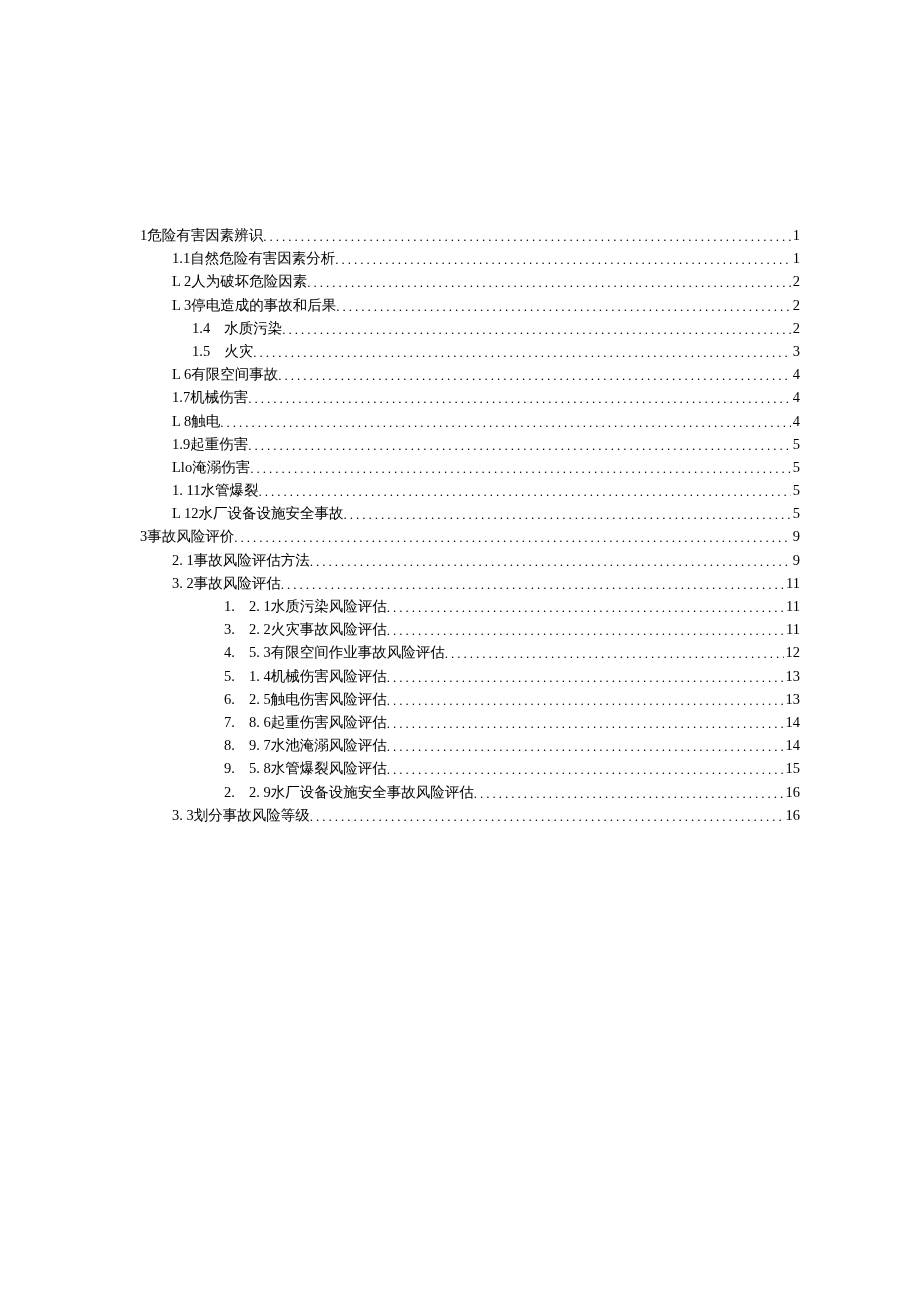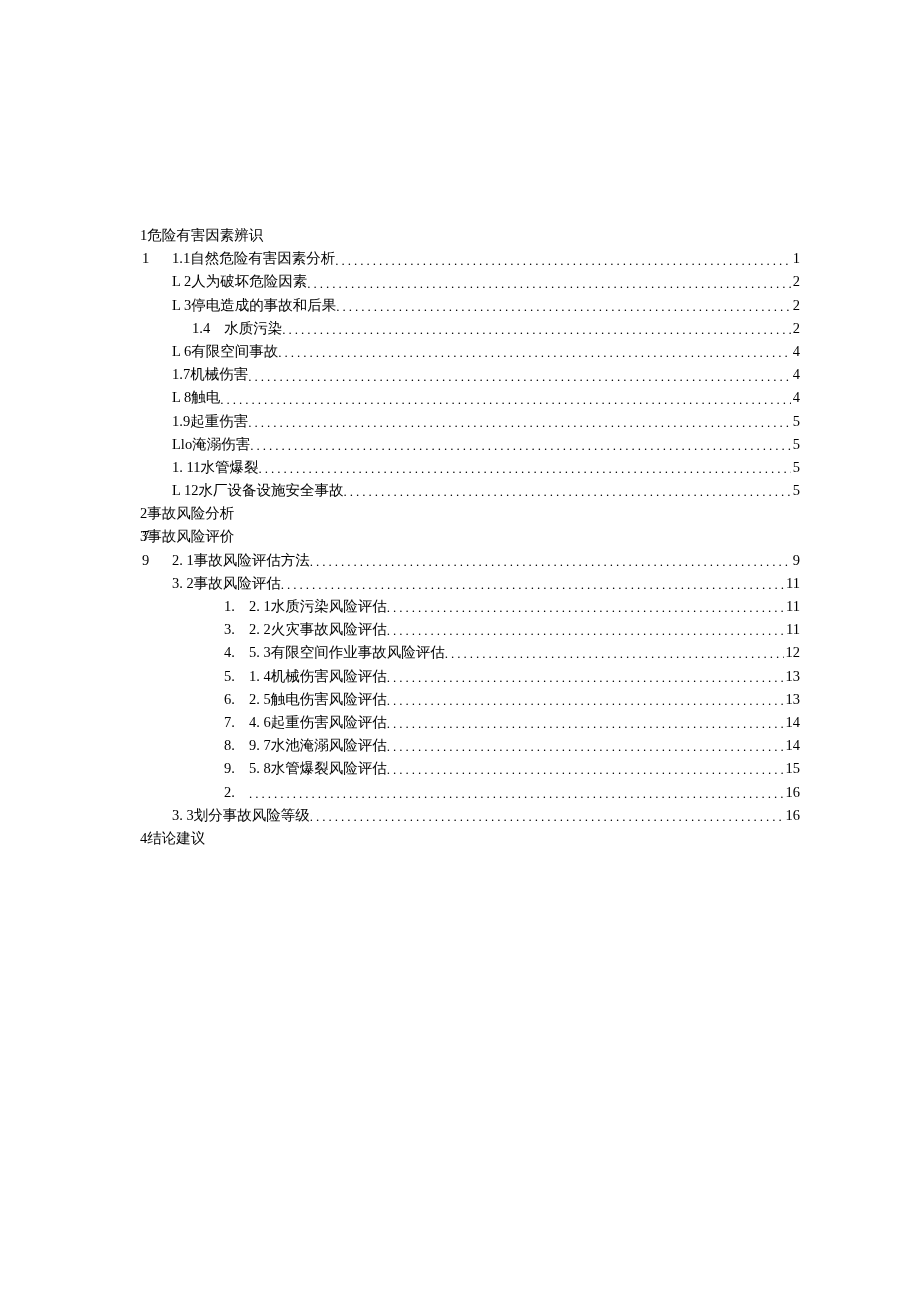--- a/index.html
+++ b/index.html
@@ -25,22 +25,22 @@
     overflow: hidden;
     letter-spacing: 3px;
     font-size: 13px;
     position: relative;
     top: 1px;
   }
   .toc-dots::after {
     content: "................................................................................................................................................................";
   }
   .toc-page { flex: 0 0 auto; padding-left: 2px; }
-  .lvl-0 { padding-left: 0; flex-direction: column; }
-  .lvl-1 { padding-left: 32px; align-items: flex-end; }
+  .lvl-0 { padding-left: 0; }
+  .lvl-1 { padding-left: 32px; }
   .lvl-2 { padding-left: 64px; }
   .gap-after-num { margin-right: 14px; margin-left: 20px; }
 </style>
 </head>
 <body>
 
 <div class="toc">
     <div class="toc-row lvl-0">
       <span class="toc-label">1危险有害因素辨识</span>
       <span class="toc-dots"></span>
@@ -59,20 +59,26 @@
     <div class="toc-row lvl-1">
       <span class="toc-label">L 3停电造成的事故和后果</span>
       <span class="toc-dots"></span>
       <span class="toc-page">2</span>
     </div>
     <div class="toc-row lvl-1">
       <span class="toc-label gap-after-num">1.4</span>
       <span class="toc-label">水质污染</span>
       <span class="toc-dots"></span>
       <span class="toc-page">2</span>
+    </div>
+    <div class="toc-row lvl-1">
+      <span class="toc-label gap-after-num">1.5</span>
+      <span class="toc-label">火灾</span>
+      <span class="toc-dots"></span>
+      <span class="toc-page">3</span>
     </div>
     <div class="toc-row lvl-1">
       <span class="toc-label">L 6有限空间事故</span>
       <span class="toc-dots"></span>
       <span class="toc-page">4</span>
     </div>
     <div class="toc-row lvl-1">
       <span class="toc-label">1.7机械伤害</span>
       <span class="toc-dots"></span>
       <span class="toc-page">4</span>
@@ -94,25 +100,20 @@
     </div>
     <div class="toc-row lvl-1">
       <span class="toc-label">1.  11水管爆裂</span>
       <span class="toc-dots"></span>
       <span class="toc-page">5</span>
     </div>
     <div class="toc-row lvl-1">
       <span class="toc-label">L 12水厂设备设施安全事故</span>
       <span class="toc-dots"></span>
       <span class="toc-page">5</span>
-    </div>
-    <div class="toc-row lvl-0">
-      <span class="toc-label">2事故风险分析</span>
-      <span class="toc-dots"></span>
-      <span class="toc-page">7</span>
     </div>
     <div class="toc-row lvl-0">
       <span class="toc-label">3事故风险评价</span>
       <span class="toc-dots"></span>
       <span class="toc-page">9</span>
     </div>
     <div class="toc-row lvl-1">
       <span class="toc-label">2. 1事故风险评估方法 </span>
       <span class="toc-dots"></span>
       <span class="toc-page">9</span>
@@ -147,44 +148,40 @@
       <span class="toc-page">13</span>
     </div>
     <div class="toc-row lvl-2">
       <span class="toc-label gap-after-num">6.</span>
       <span class="toc-label">2. 5触电伤害风险评估 </span>
       <span class="toc-dots"></span>
       <span class="toc-page">13</span>
     </div>
     <div class="toc-row lvl-2">
       <span class="toc-label gap-after-num">7.</span>
-      <span class="toc-label">4. 6起重伤害风险评估 </span>
+      <span class="toc-label">8. 6起重伤害风险评估 </span>
       <span class="toc-dots"></span>
       <span class="toc-page">14</span>
     </div>
     <div class="toc-row lvl-2">
       <span class="toc-label gap-after-num">8.</span>
       <span class="toc-label">9. 7水池淹溺风险评估 </span>
       <span class="toc-dots"></span>
       <span class="toc-page">14</span>
     </div>
     <div class="toc-row lvl-2">
       <span class="toc-label gap-after-num">9.</span>
       <span class="toc-label">5. 8水管爆裂风险评估 </span>
       <span class="toc-dots"></span>
       <span class="toc-page">15</span>
     </div>
     <div class="toc-row lvl-2">
       <span class="toc-label gap-after-num">2.</span>
+      <span class="toc-label">2. 9水厂设备设施安全事故风险评估 </span>
       <span class="toc-dots"></span>
       <span class="toc-page">16</span>
     </div>
     <div class="toc-row lvl-1">
       <span class="toc-label">3. 3划分事故风险等级 </span>
       <span class="toc-dots"></span>
       <span class="toc-page">16</span>
     </div>
-    <div class="toc-row lvl-0">
-      <span class="toc-label">4结论建议</span>
-      <span class="toc-dots"></span>
-      <span class="toc-page">18</span>
-    </div>
   </div>
 
 </body></html>

